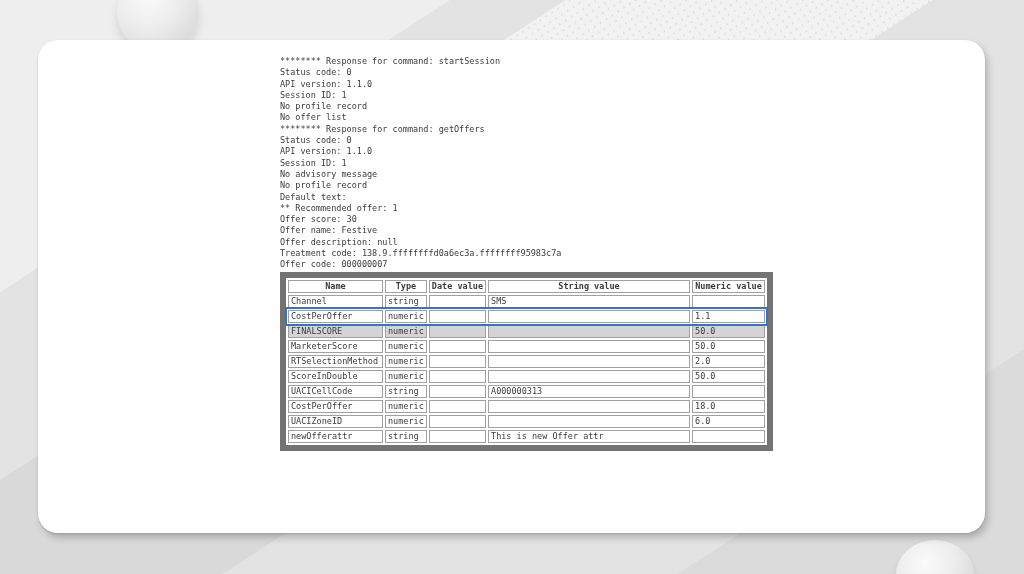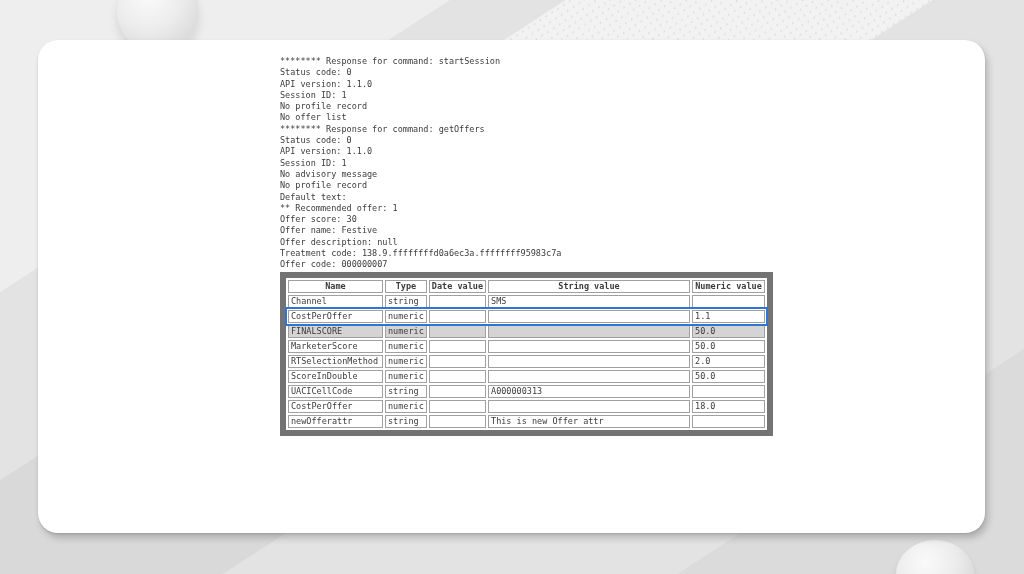--- a/index.html
+++ b/index.html
@@ -201,20 +201,27 @@
               <td>&nbsp;</td>
             </tr>
             <tr>
               <td>CostPerOffer</td>
               <td>numeric</td>
               <td>&nbsp;</td>
               <td>&nbsp;</td>
               <td>18.0</td>
             </tr>
             <tr>
+              <td>UACIZoneID</td>
+              <td>numeric</td>
+              <td>&nbsp;</td>
+              <td>&nbsp;</td>
+              <td>6.0</td>
+            </tr>
+            <tr>
               <td>newOfferattr</td>
               <td>string</td>
               <td>&nbsp;</td>
               <td>This is new Offer attr</td>
               <td>&nbsp;</td>
             </tr>
           </tbody>
       </table>
     </div>
   </div>

